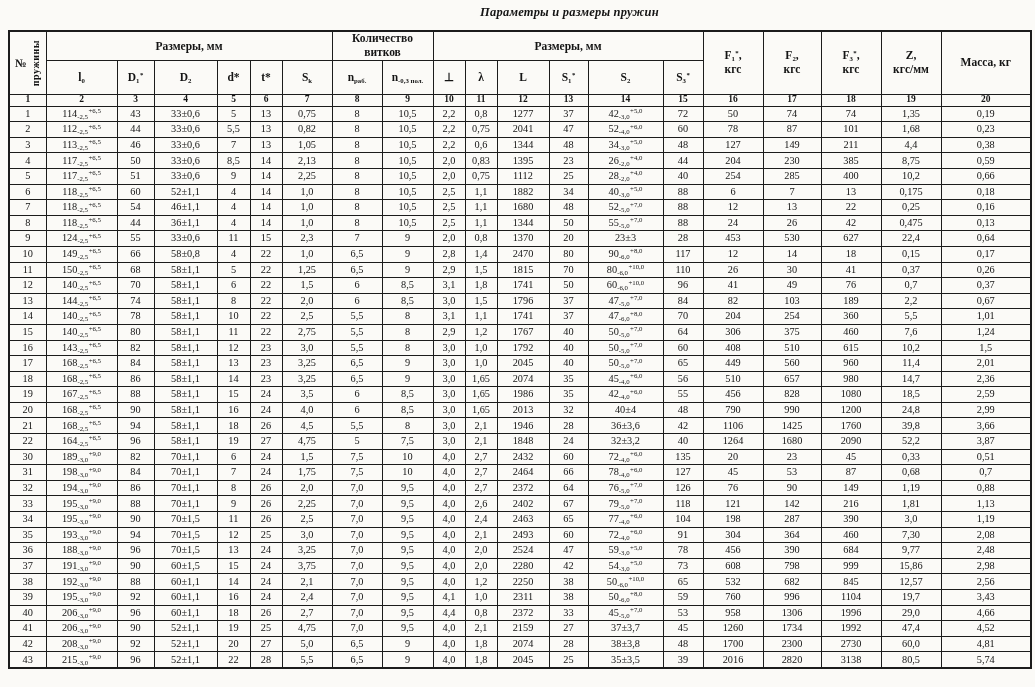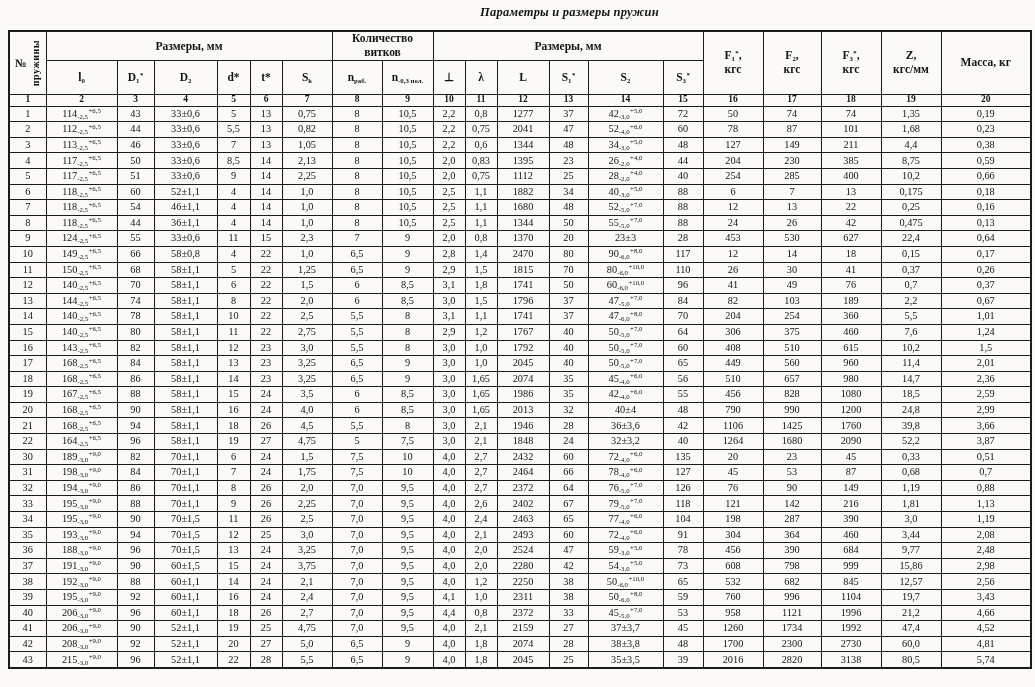--- a/index.html
+++ b/index.html
@@ -740,21 +740,21 @@
           <td>9,5</td>
           <td>4,0</td>
           <td>2,1</td>
           <td>2493</td>
           <td>60</td>
           <td>72<sub>-4,0</sub><sup>+6,0</sup></td>
           <td>91</td>
           <td>304</td>
           <td>364</td>
           <td>460</td>
-          <td>3,44</td>
+          <td>7,30</td>
           <td>2,08</td>
         </tr>
         <tr>
           <td>36</td>
           <td>188<sub>-3,0</sub><sup>+9,0</sup></td>
           <td>96</td>
           <td>70±1,5</td>
           <td>13</td>
           <td>24</td>
           <td>3,25</td>
@@ -848,23 +848,23 @@
           <td>2,7</td>
           <td>7,0</td>
           <td>9,5</td>
           <td>4,4</td>
           <td>0,8</td>
           <td>2372</td>
           <td>33</td>
           <td>45<sub>-5,0</sub><sup>+7,0</sup></td>
           <td>53</td>
           <td>958</td>
-          <td>1121</td>
+          <td>1306</td>
           <td>1996</td>
-          <td>21,2</td>
+          <td>29,0</td>
           <td>4,66</td>
         </tr>
         <tr>
           <td>41</td>
           <td>206<sub>-3,0</sub><sup>+9,0</sup></td>
           <td>90</td>
           <td>52±1,1</td>
           <td>19</td>
           <td>25</td>
           <td>4,75</td>

